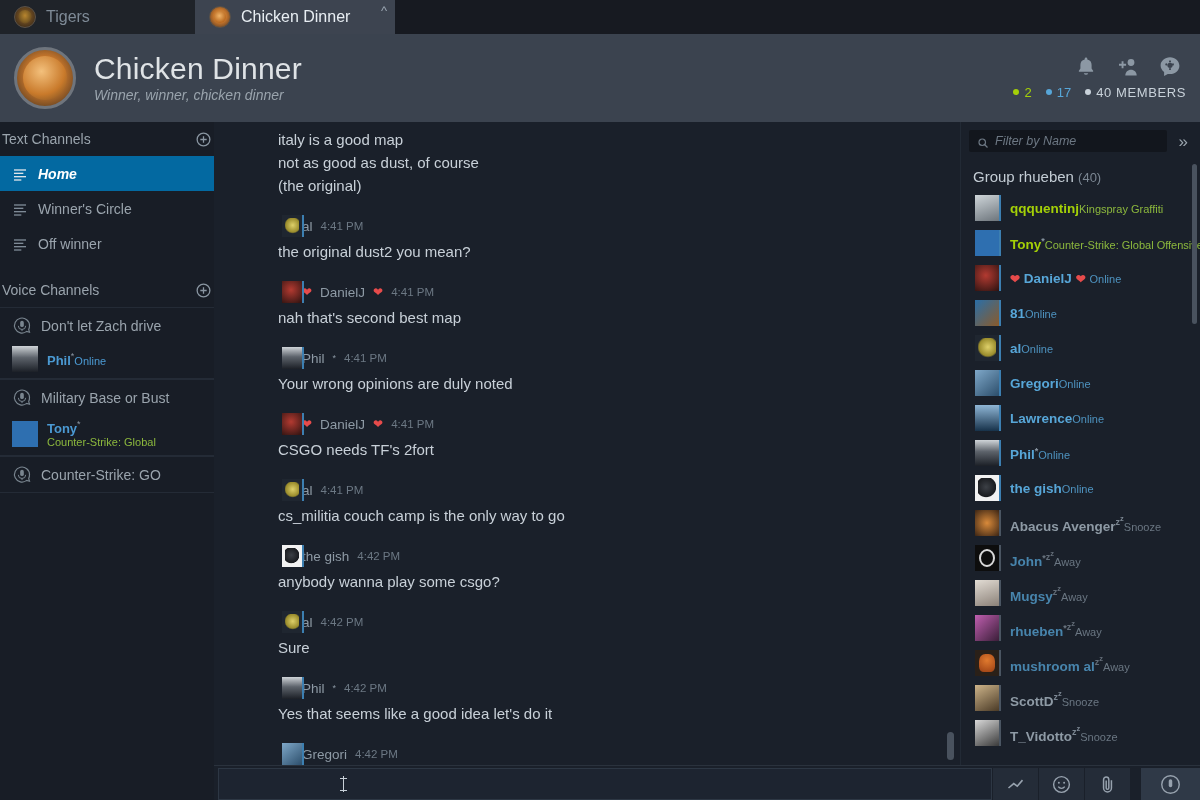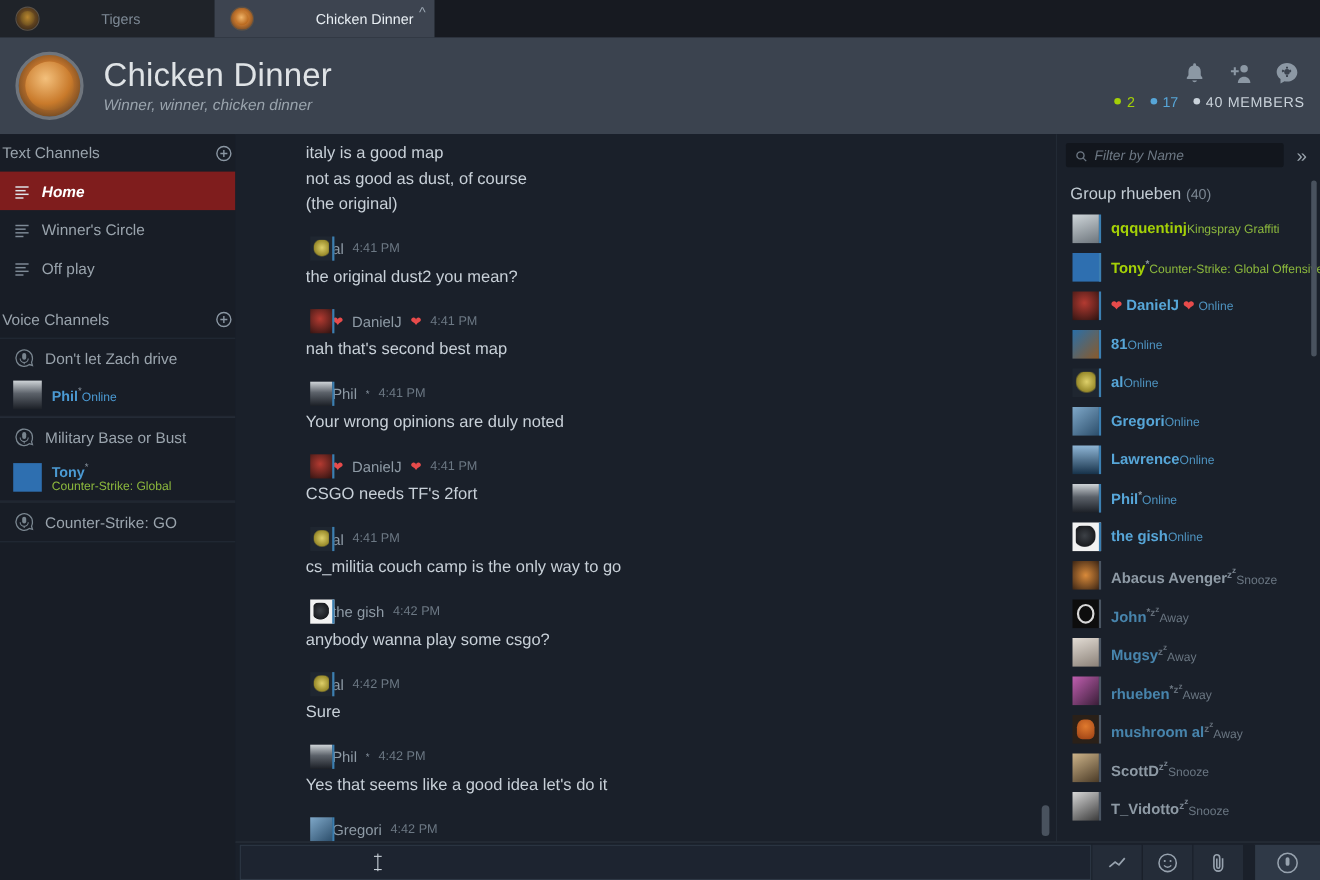--- a/index.html
+++ b/index.html
@@ -36,21 +36,21 @@
     background: radial-gradient(ellipse at 50% 40%, #b8862f 0%, #7a5a22 55%, transparent 70%);
     border-radius: 50%;
   }
   .tab-avatar.chicken {
     background: radial-gradient(circle at 50% 45%, #e8a855 0%, #c2742c 45%, #4a3322 100%);
   }
   .tab-avatar.chicken::after {
     content: ""; position: absolute; inset: 4px; border-radius: 50%;
     background: radial-gradient(circle at 45% 40%, #f0b469 0%, #b9691f 70%);
   }
-  .tab-label { font-size: 13px; white-space: nowrap; margin-left: 46px; }
+  .tab-label { font-size: 16px; white-space: nowrap; }
   .tab.inactive .tab-label { color: #7e8a96; }
   .tab.active .tab-label { color: #e8eef3; }
   .tab-close {
     position: absolute; right: 8px; top: 4px;
     color: #9aa5b1; font-size: 13px; line-height: 1;
   }
   .tabbar-rest { flex: 1; background: #171a21; }
 
   
   .group-header {
@@ -99,21 +99,21 @@
     display: flex; align-items: center; height: 34px; padding: 0 2px;
     color: #9aa4ad; font-size: 14px;
   }
   .section-head .plus {
     margin-left: auto; width: 17px; height: 17px; color: #8a96a2;
   }
   .chan {
     display: flex; align-items: center; gap: 10px; height: 35px; padding: 0 12px;
     color: #9aa4ad; font-size: 14px;
   }
-  .chan.active { background: #7f1d1d; color: #ffffff; font-weight: bold; font-style: italic; align-items: center; }
+  .chan.active { background: #0369a1; color: #ffffff; font-weight: bold; font-style: italic; align-items: center; }
   .chan .cicon { width: 16px; height: 16px; flex: 0 0 auto; color: #7e8a96; }
   .chan.active .cicon { color: #dfe5ea; }
 
   .vgroup { border-top: 1px solid #242b36; border-bottom: 1px solid #242b36; }
   .vchan {
     display: flex; align-items: center; gap: 9px; height: 35px; padding: 0 12px;
     color: #9aa4ad; font-size: 14px;
   }
   .vchan .micicon { width: 20px; height: 20px; flex: 0 0 auto; color: #79858f; }
   .vmember { display: flex; align-items: center; gap: 9px; padding: 3px 12px 6px 12px; }
@@ -352,21 +352,21 @@
             </svg></span>
           <span>Winner's Circle</span>
         </div>
         <div class="chan">
           <span class="cicon"><svg viewBox="0 0 24 24" fill="currentColor">
               <rect x="3" y="5" width="18" height="2"></rect>
               <rect x="3" y="10" width="14" height="2"></rect>
               <rect x="3" y="15" width="18" height="2"></rect>
               <rect x="3" y="20" width="11" height="2"></rect>
             </svg></span>
-          <span>Off play</span>
+          <span>Off winner</span>
         </div>
       </div>
 
     <div class="section-head" style="margin-top:12px">
       <span>Voice Channels</span>
       <span class="plus">
         <svg viewBox="0 0 24 24" fill="none" stroke="currentColor" stroke-width="1.8">
           <circle cx="12" cy="12" r="9"></circle>
             <path d="M12 7.5v9M7.5 12h9"></path>
         </svg>

